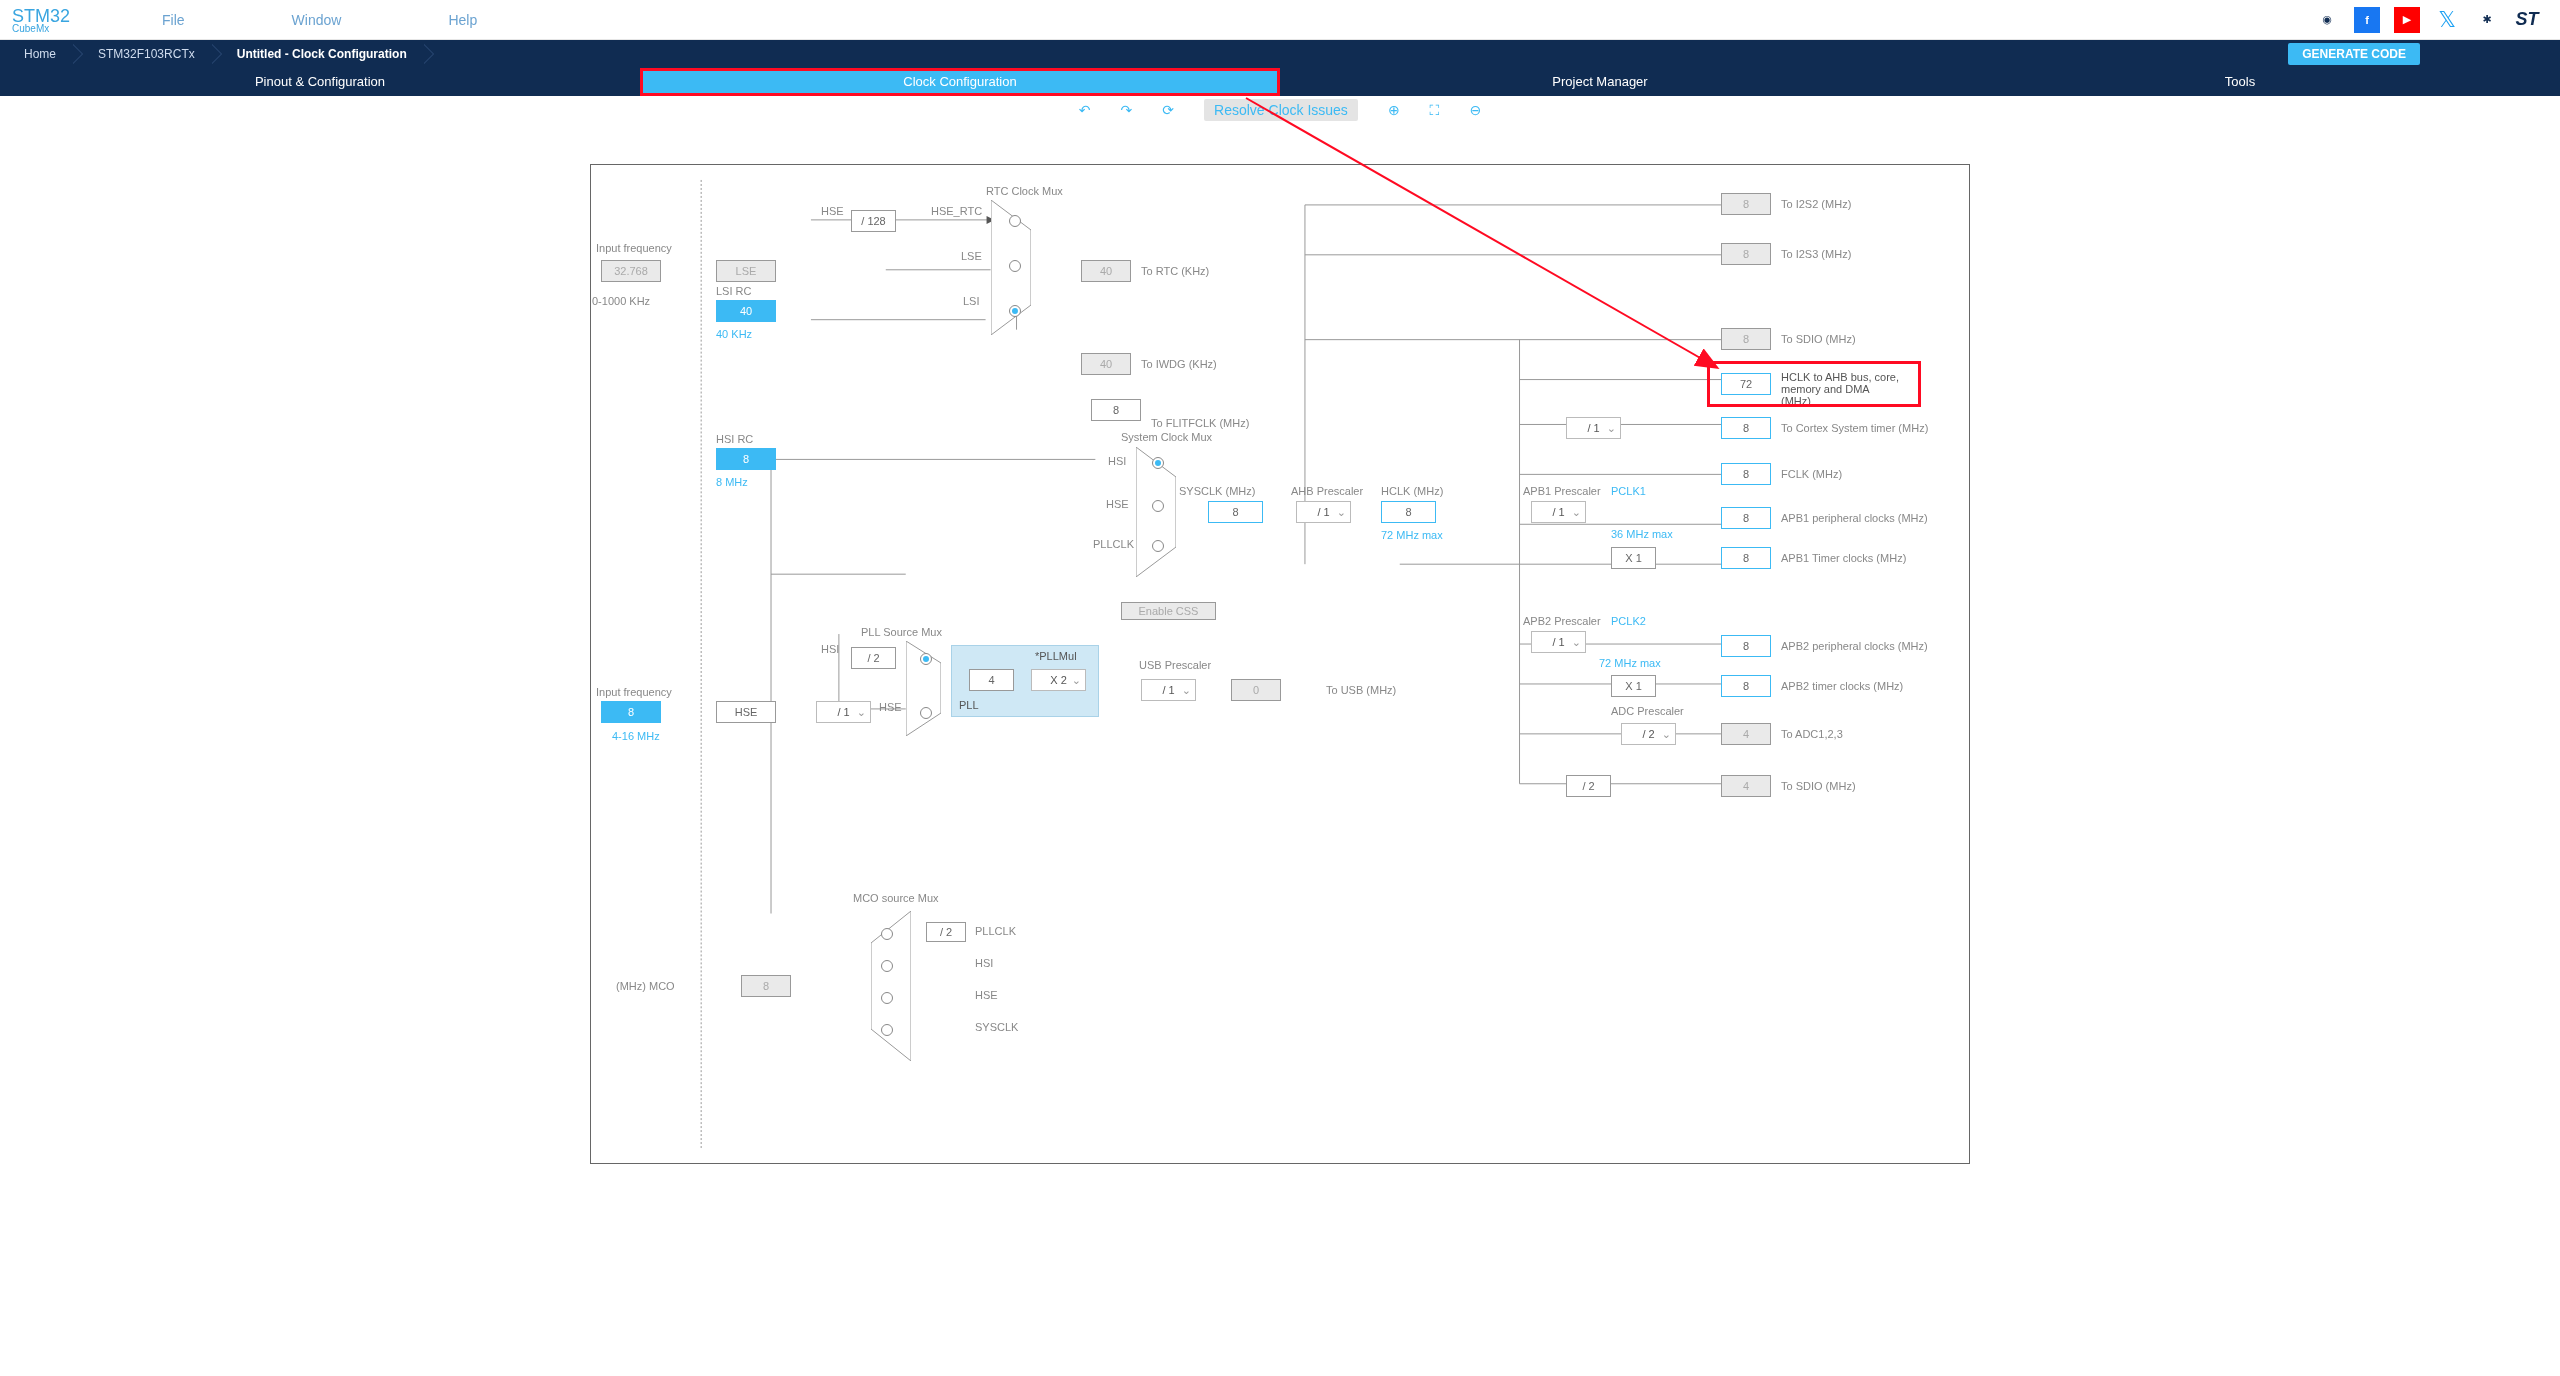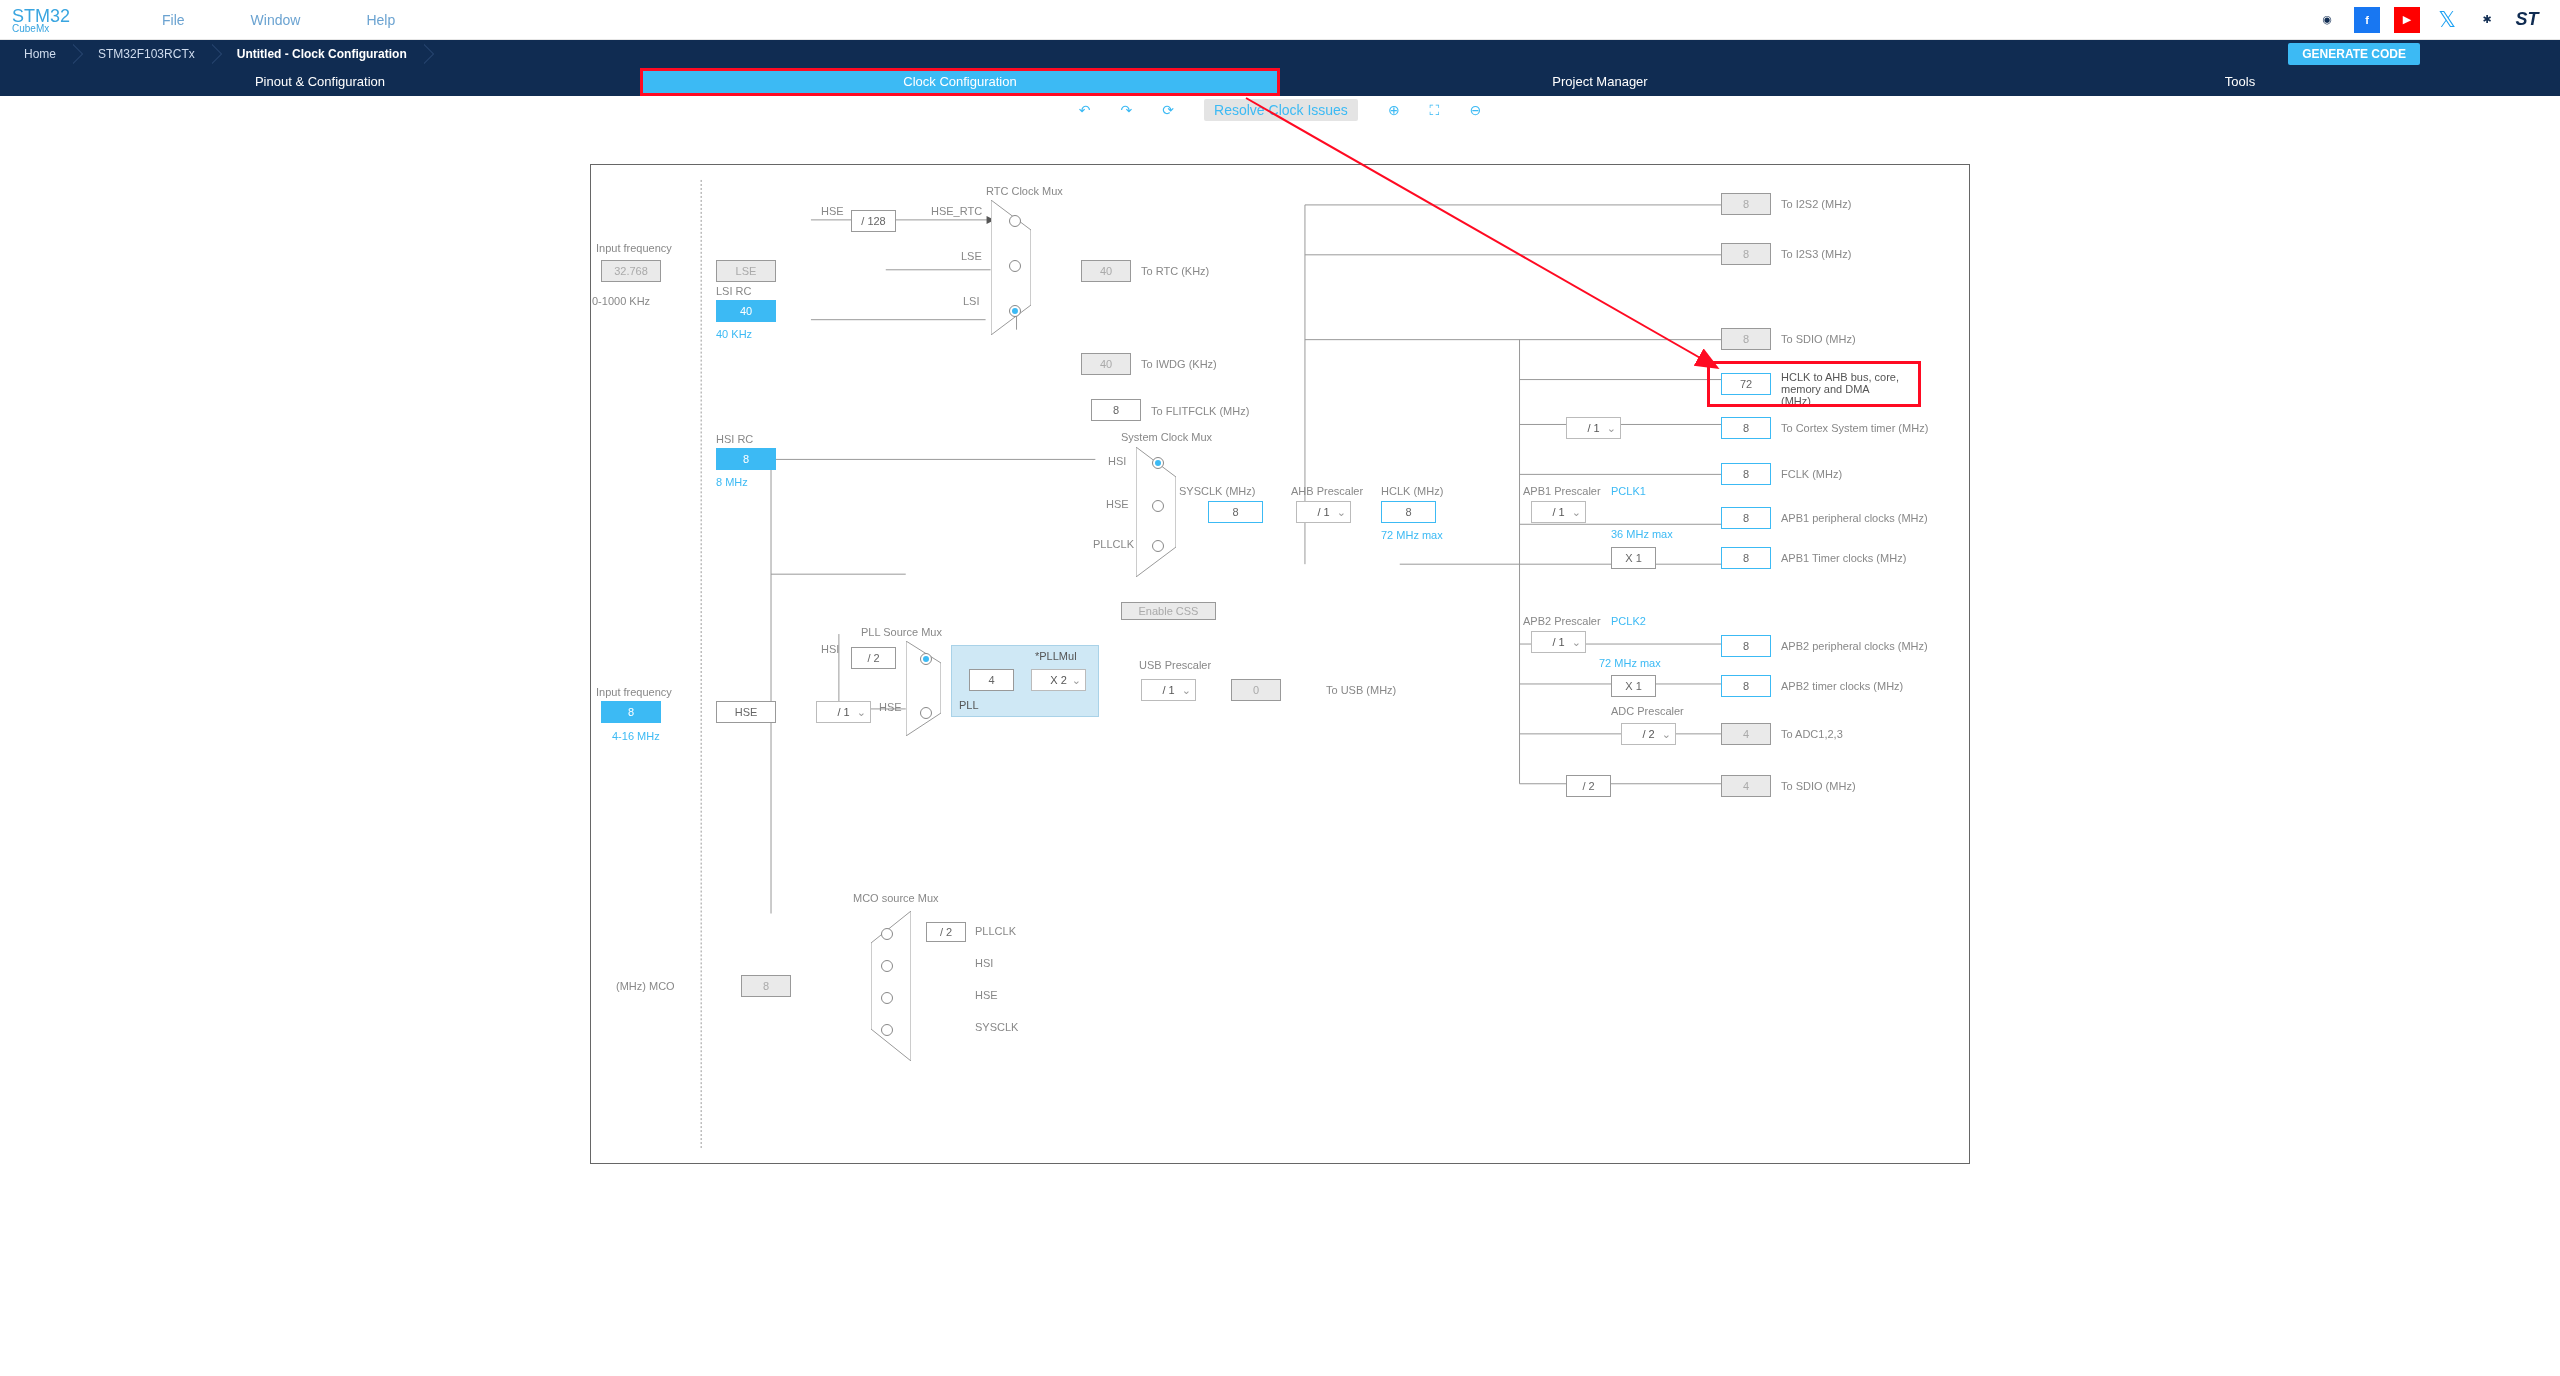--- a/index.html
+++ b/index.html
@@ -20,21 +20,21 @@
   border-bottom: 1px solid #e6e6e6;
 }
 .logo {
   color: #39a5e0;
   font-size: 18px;
   font-weight: 300;
   padding: 0 12px;
   position: relative;
 }
 .logo .mx { font-size: 10px; display: block; margin-top: -4px; }
-.menubar { display: flex; gap: 66px; margin-left: 80px; }
+.menubar { display: flex; gap: 107px; margin-left: 80px; }
 .menubar span { color: #6ba3d1; cursor: pointer; font-size: 14px; }
 .right-icons {
   margin-left: auto;
   display: flex;
   gap: 14px;
   align-items: center;
   padding-right: 20px;
 }
 .right-icons span {
   width: 26px;
@@ -315,21 +315,21 @@
     <div class="label" style="left:550px;top:100px">To RTC (KHz)</div>
 
     <div class="box gray" style="left:490px;top:188px;width:50px;height:22px">40</div>
     <div class="label" style="left:550px;top:193px">To IWDG (KHz)</div>
 
     <div class="label" style="left:125px;top:268px">HSI RC</div>
     <div class="box blue" style="left:125px;top:283px;width:60px;height:22px">8</div>
     <div class="label blue" style="left:125px;top:311px">8 MHz</div>
 
     <div class="box" style="left:500px;top:234px;width:50px;height:22px">8</div>
-    <div class="label" style="left:560px;top:240px">To FLITFCLK (MHz)</div>
+    <div class="label" style="left:560px;top:252px">To FLITFCLK (MHz)</div>
 
     <div class="label" style="left:530px;top:266px">System Clock Mux</div>
     <svg class="mux-trap" style="left:545px;top:282px" width="40" height="130">
       <polygon points="0,0 0,130 40,100 40,30" fill="#fff" stroke="#999"></polygon>
     </svg>
     <div class="radio on" style="left:561px;top:292px"></div>
     <div class="radio" style="left:561px;top:335px"></div>
     <div class="radio" style="left:561px;top:375px"></div>
     <div class="label" style="left:517px;top:290px">HSI</div>
     <div class="label" style="left:515px;top:333px">HSE</div>

